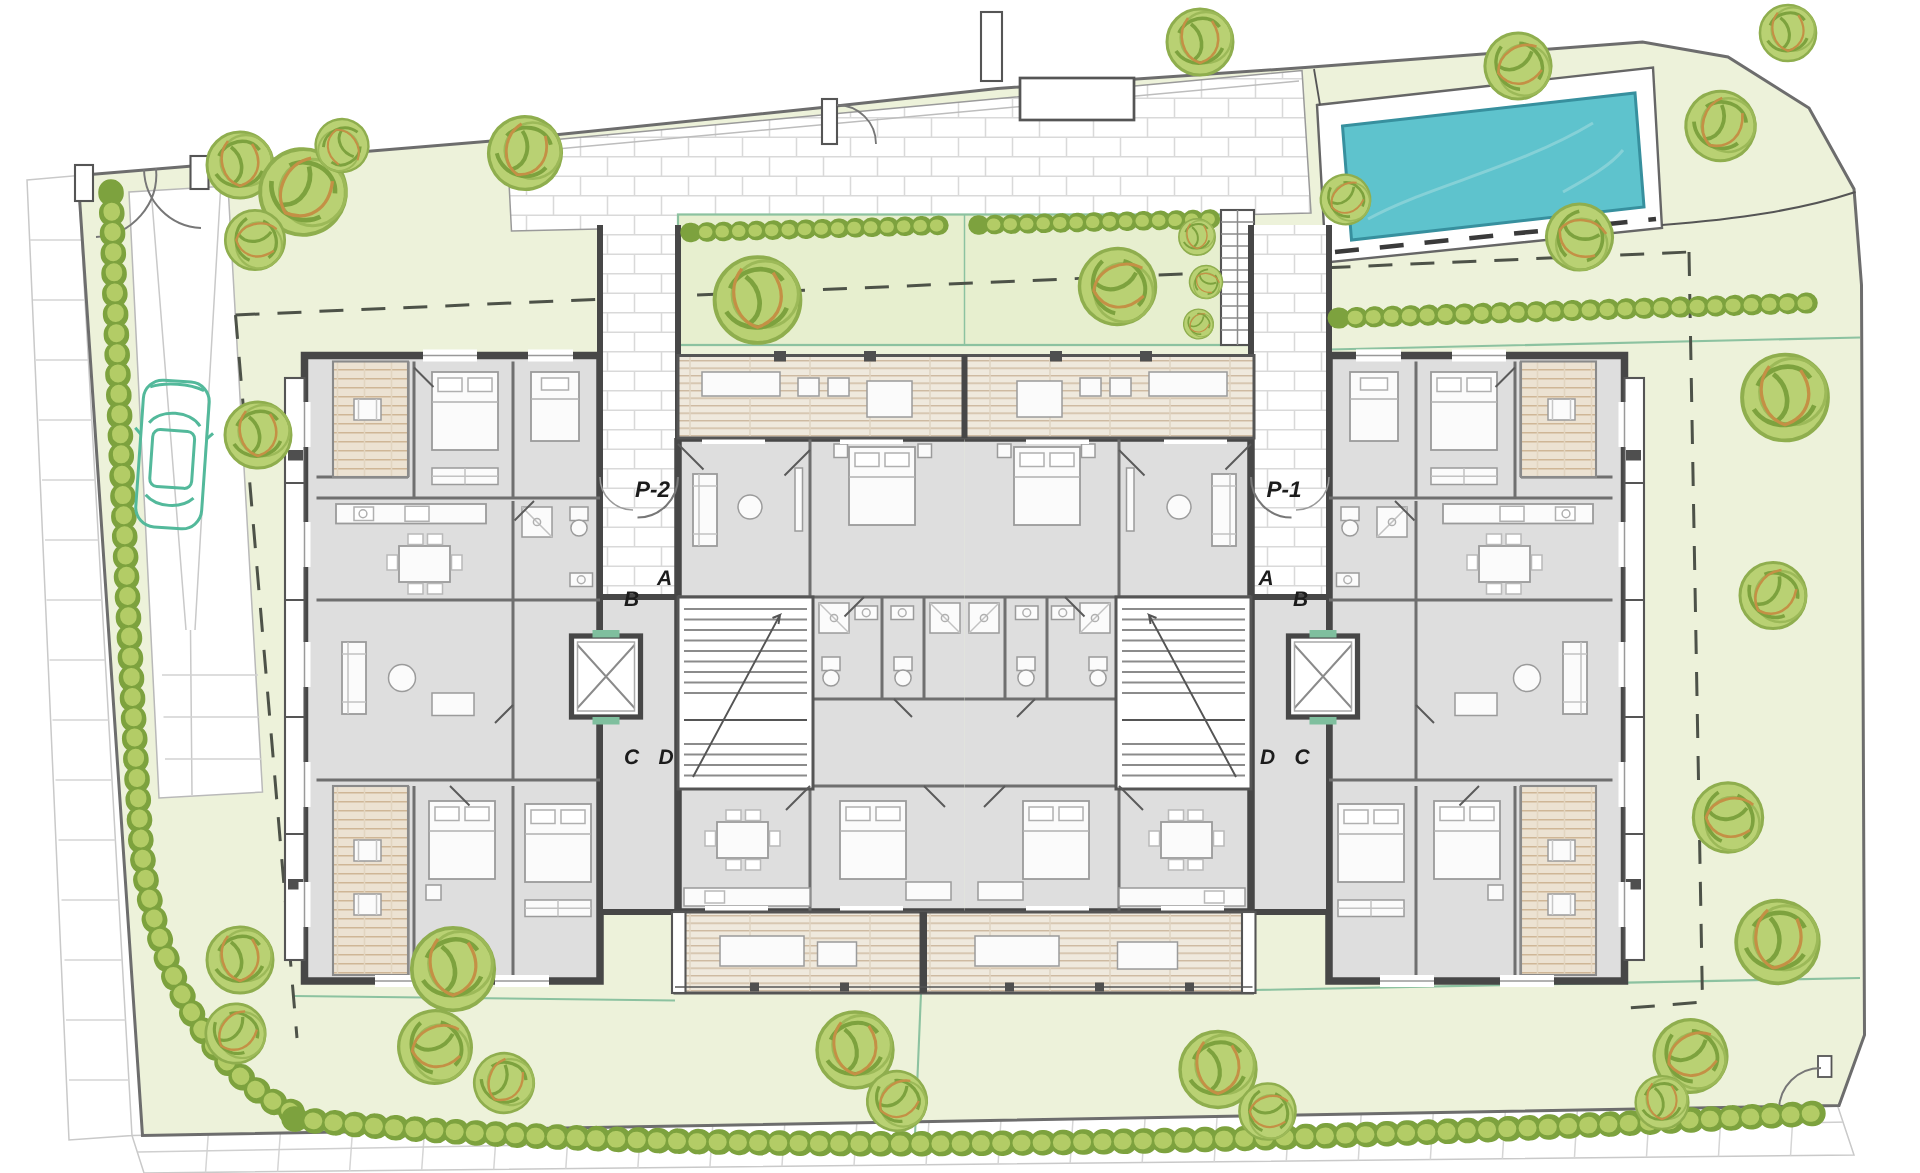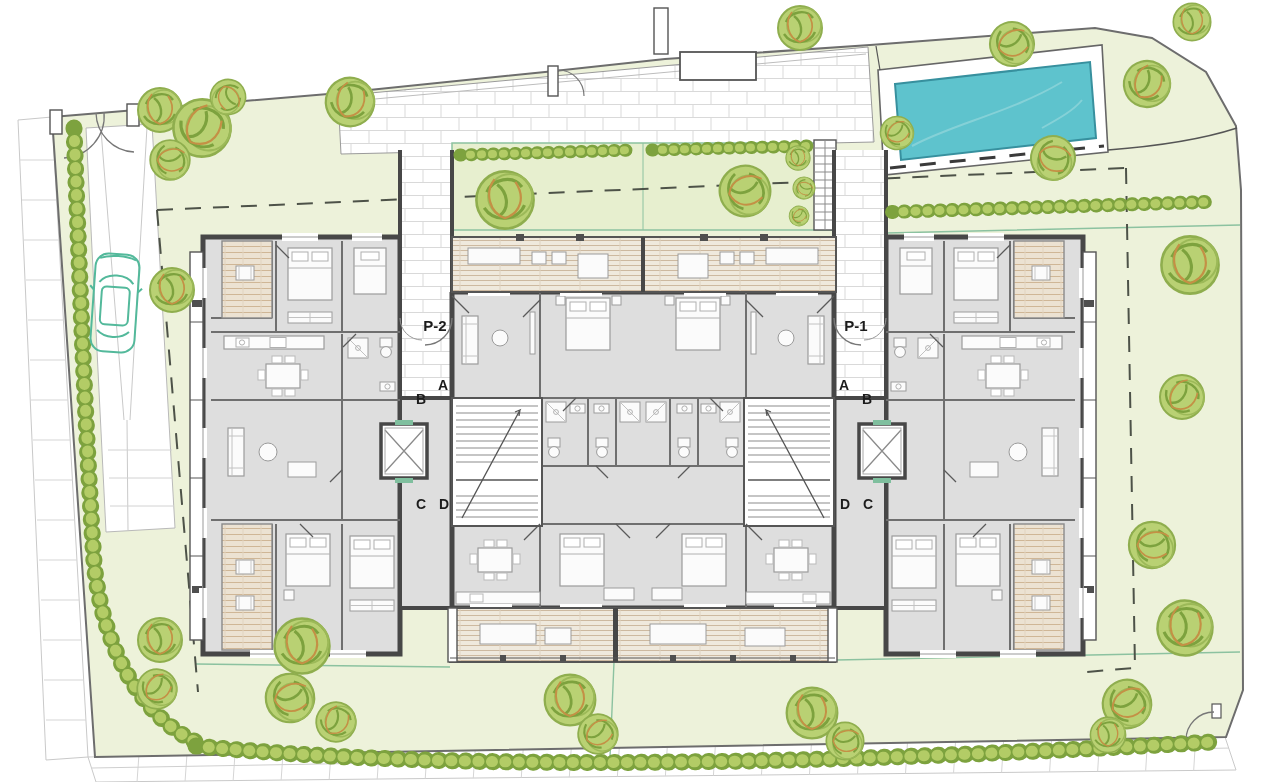--- a/index.html
+++ b/index.html
@@ -1,17 +1,17 @@
 <!DOCTYPE html>
 <html><head>
 <meta charset="utf-8">
 <style>
   html,body{margin:0;padding:0;background:#fff;}
   #stage{position:relative;width:1280px;height:782px;overflow:hidden;background:#4d7c0f;
-         font-family:"Liberation Sans",sans-serif;}
+         font-family:"Liberation Sans",sans-serif;font-style:italic;}
   svg{position:absolute;left:0;top:0;display:block;}
   text.lbl{font-family:"Liberation Sans",sans-serif;font-weight:bold;fill:#1c1c1c;}
 </style>
 </head>
 <body>
 
 <div id="stage">
 <svg width="1280" height="782" viewBox="0 0 1280 782">
 <defs>
   <pattern id="brick" width="36" height="26" patternUnits="userSpaceOnUse">

